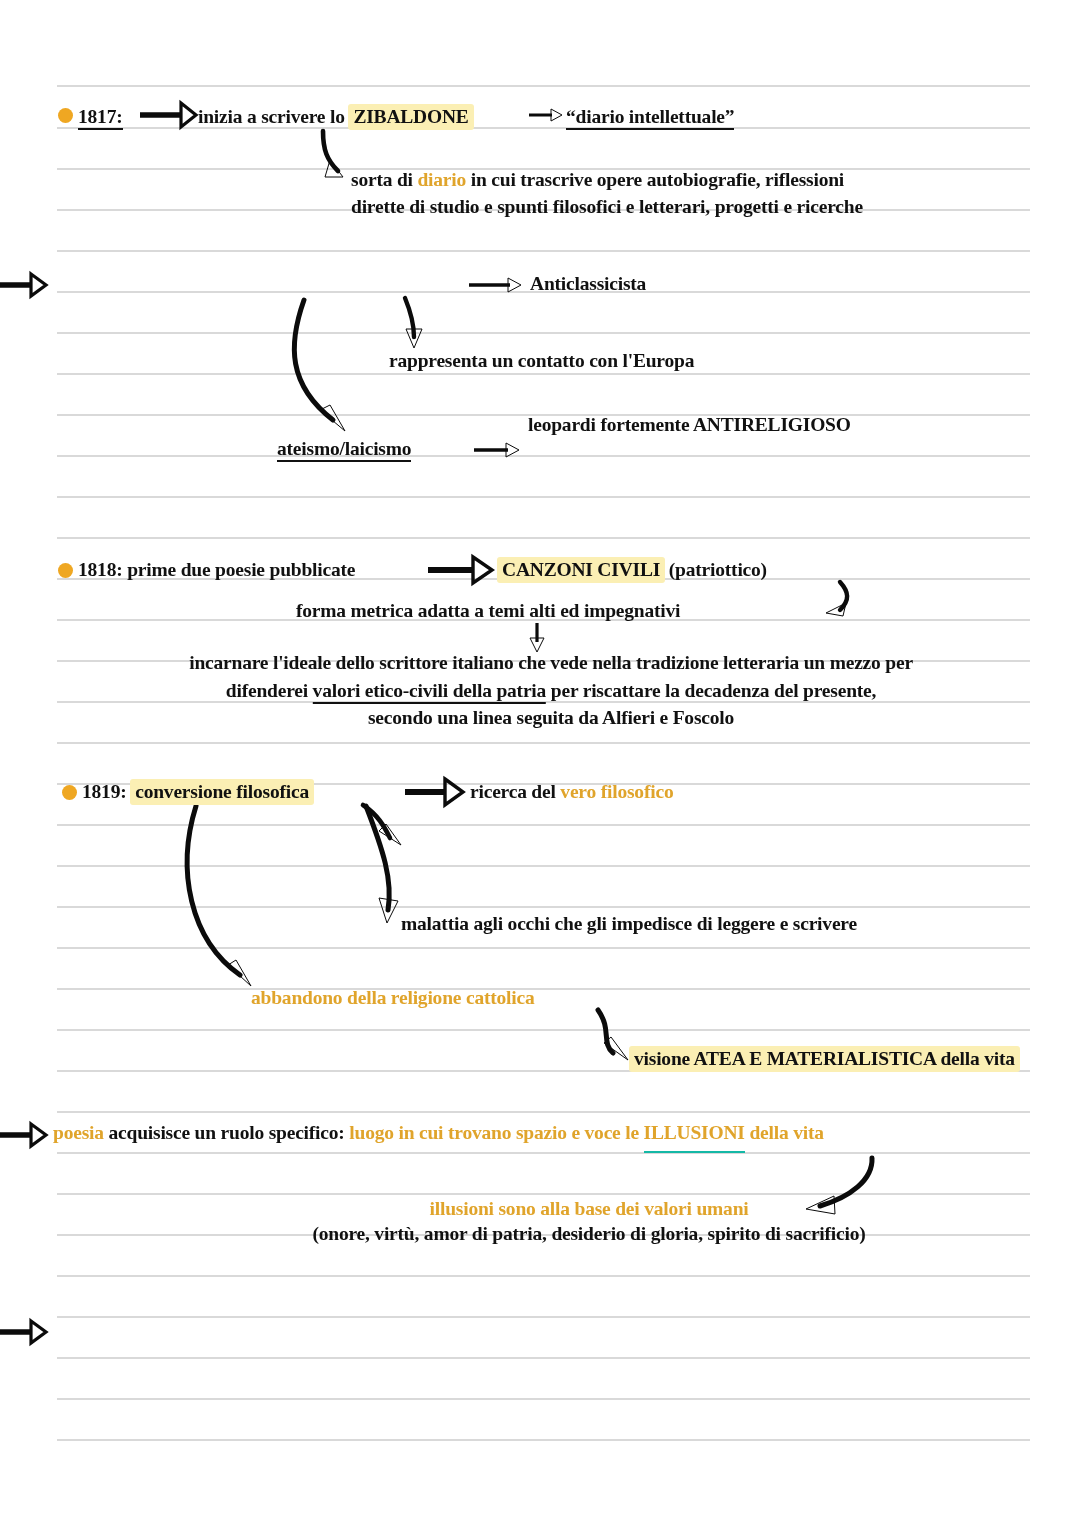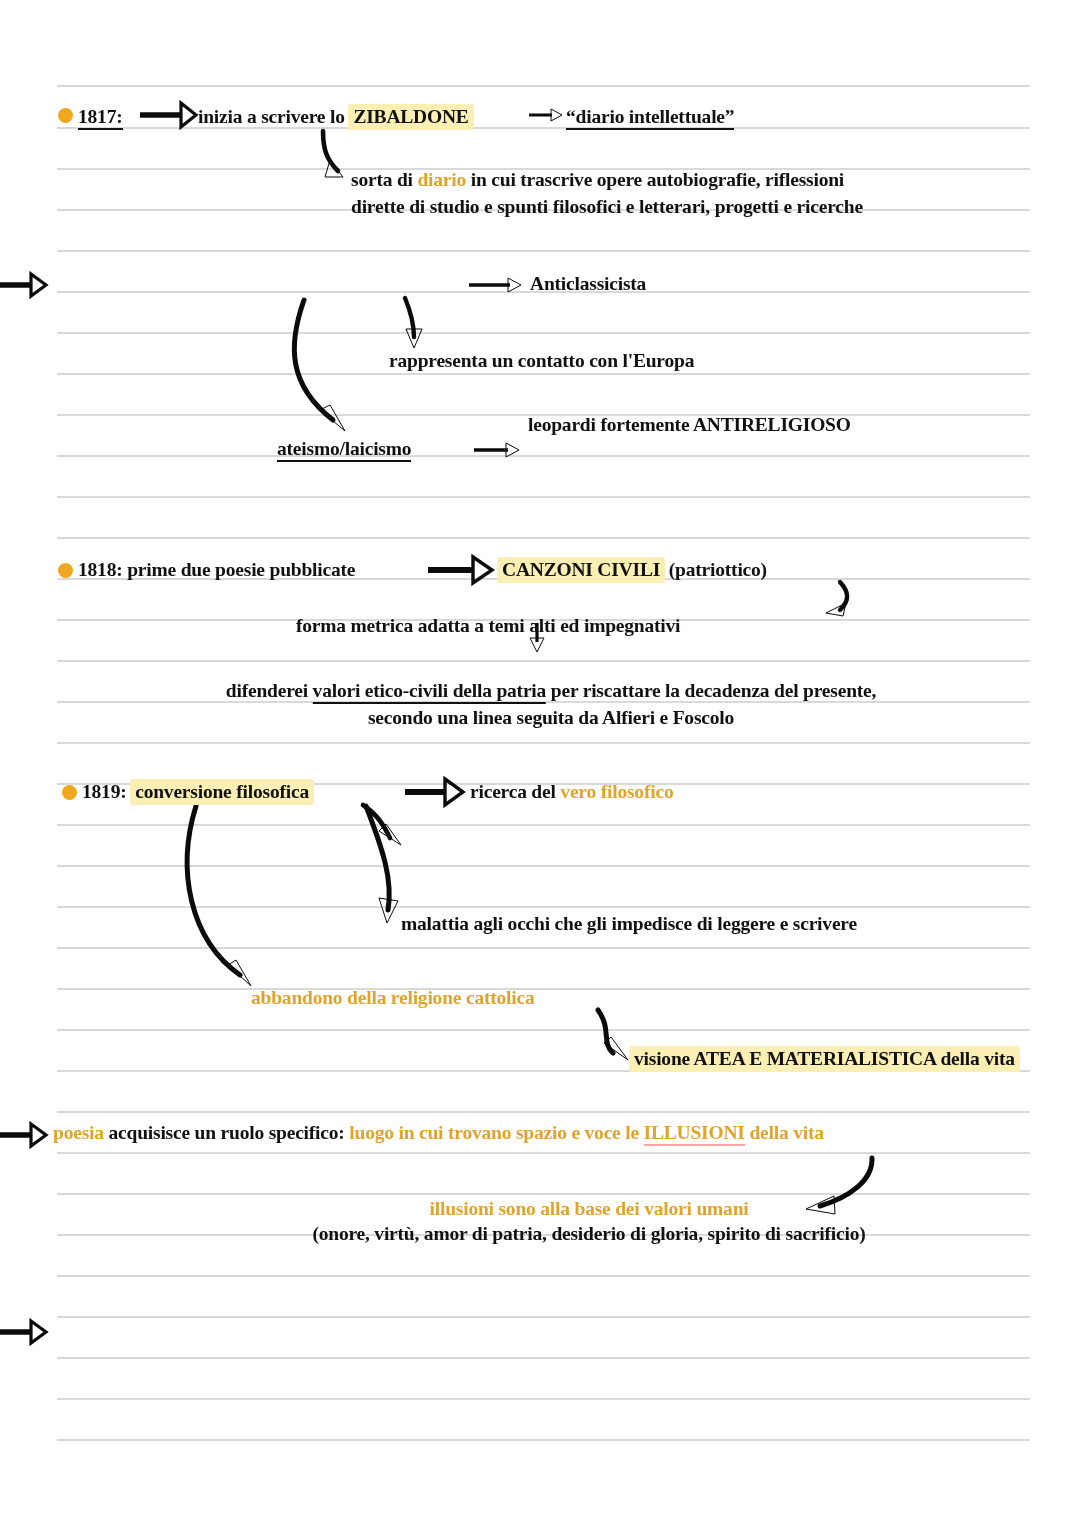--- a/index.html
+++ b/index.html
@@ -37,22 +37,22 @@
     padding:2px 5px 3px 5px;
     margin:0 -1px;
     box-decoration-break:clone;
     -webkit-box-decoration-break:clone;
   }
   .ul{
     border-bottom:2px solid #111111;
     padding-bottom:1px;
   }
   .ul-or{
-    border-bottom:2px solid #fca5a5;
-    padding-bottom:1px;
+    border-bottom:2px solid #14b8a6;
+    padding-bottom:8px;
   }
 
   
   .bullet{
     position:absolute;
     width:15px;height:15px;border-radius:50%;
     background:#efa722;
   }
 
   
@@ -195,22 +195,23 @@
   <div class="bullet" style="left:58px;top:563px"></div>
   <div class="t" style="left:78px;top:560px">
     <span>1818:</span>
     <span>prime due poesie pubblicate</span>
   </div>
   <div class="t" style="left:498px;top:560px">
     <span class="hl">CANZONI CIVILI</span>
     <span>(patriottico)</span>
   </div>
 
-  <div class="t" style="left:296px;top:616px">forma metrica adatta a temi alti ed impegnativi</div>
-
+  <div class="t" style="left:296px;top:601px">forma metrica adatta a temi alti ed impegnativi</div>
+
+  <div class="t c" style="left:551px;top:653px">incarnare l'ideale dello scrittore italiano che vede nella tradizione letteraria un mezzo per</div>
   <div class="t c" style="left:551px;top:681px">
     <span>difenderei </span><span class="ul">valori etico-civili della patria</span><span> per riscattare la decadenza del presente,</span>
   </div>
   <div class="t c" style="left:551px;top:708px">secondo una linea seguita da Alfieri e Foscolo</div>
 
   <div class="bullet" style="left:62px;top:785px"></div>
   <div class="t" style="left:82px;top:782px">
     <span>1819:</span>
     <span class="hl">conversione filosofica</span>
   </div>

